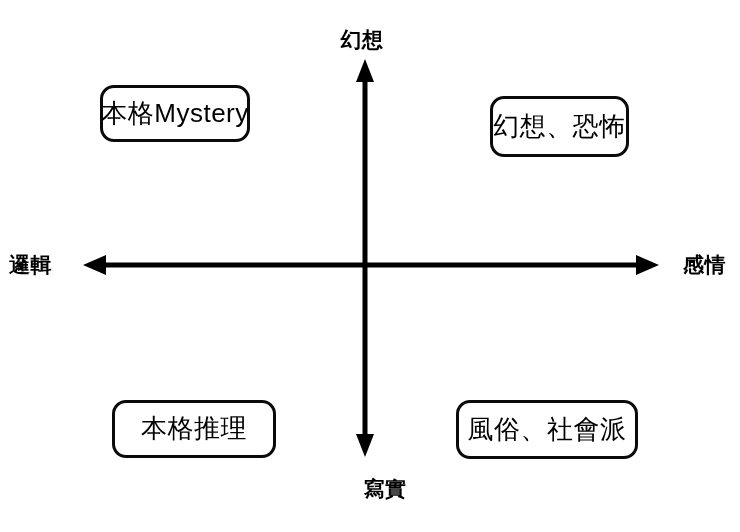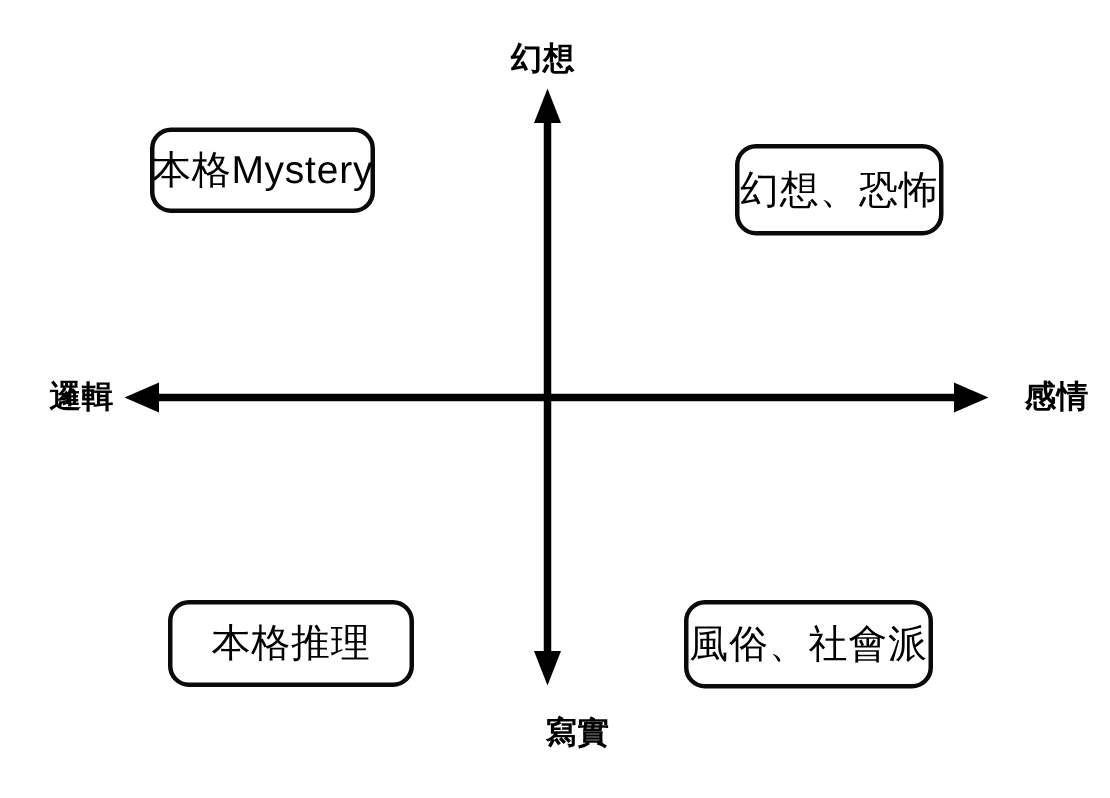--- a/index.html
+++ b/index.html
@@ -47,21 +47,21 @@
   }
   .axis-label.bottom {
     left: 0;
     right: 0;
     top: 478px;
     text-align: center;
     padding-right: 10px;
     margin-left: 40px;
   }
   .axis-label.left {
-    left: 33px;
+    left: 9px;
     top: 254px;
   }
   .axis-label.right {
     left: 683px;
     top: 254px;
   }
 
   
   .quad-box {
     position: absolute;
@@ -80,21 +80,21 @@
     white-space: nowrap;
   }
   .quad-box .box-text {
     display: block;
     transform: translateY(-1px);
   }
 
   #box-q2 { left: 100px; top: 85px;  width: 150px; height: 57px; }
   #box-q1 { left: 490px; top: 96px;  width: 139px; height: 61px; }
   #box-q3 { left: 112px; top: 400px; width: 164px; height: 58px; }
-  #box-q4 { left: 456px; top: 400px; width: 166px; height: 59px; }
+  #box-q4 { left: 456px; top: 400px; width: 182px; height: 59px; }
 </style>
 </head>
 <body>
 
 <div id="canvas">
 
   <svg class="axis-svg" viewBox="0 0 740 532">
 
     <line x1="365" y1="70" x2="365" y2="446" stroke="#000000" stroke-width="5"></line>
 

